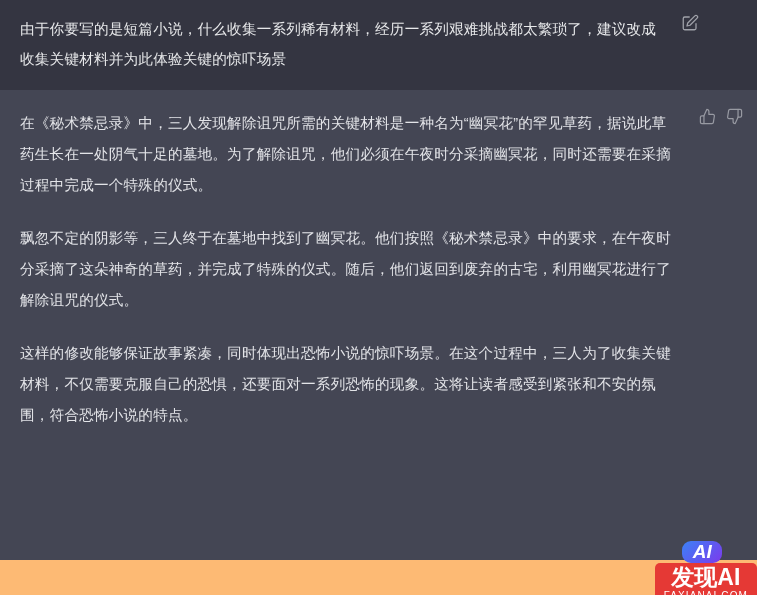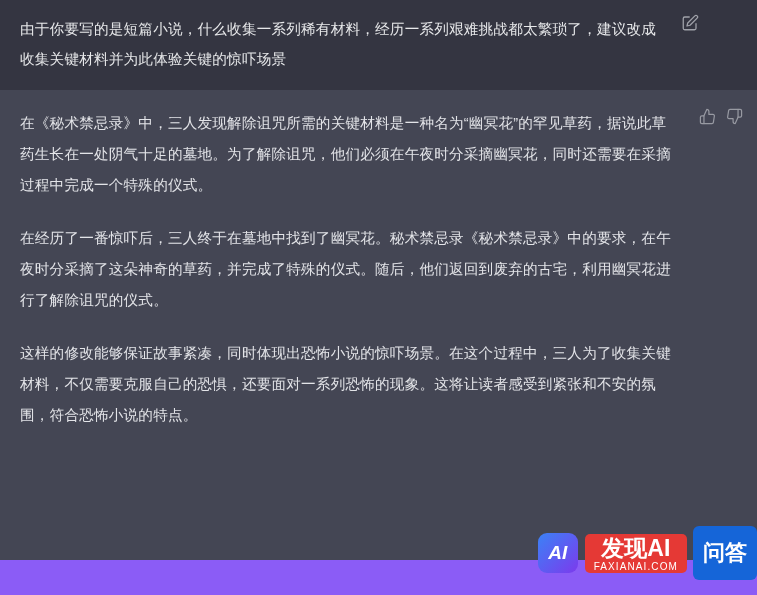--- a/index.html
+++ b/index.html
@@ -11,21 +11,21 @@
     overflow: hidden;
   }
   body {
     font-family: "Liberation Sans", "DejaVu Sans", sans-serif;
     color: #d1d5db;
   }
   .app {
     position: relative;
     width: 757px;
     height: 595px;
-    background: #8b5cf6;
+    background: #fdba74;
   }
 
   
   .user-block {
     position: relative;
     background: #343541;
     padding: 14px 36px 16px 20px;
     box-sizing: border-box;
   }
   .user-text {
@@ -77,24 +77,25 @@
     height: 17px;
     opacity: 0.65;
     cursor: pointer;
   }
   .feedback svg { display: block; }
 
   
   .watermark {
     position: absolute;
     right: 0;
-    bottom: 20px;
+    bottom: 10px;
     display: flex;
     align-items: center;
     height: 44px;
+    flex-direction: column;
   }
   .wm-ai {
     width: 40px;
     height: 40px;
     background: linear-gradient(135deg,#3b82f6,#7c3aed);
     border-radius: 9px;
     color: #fff;
     font-weight: bold;
     font-size: 19px;
     font-style: italic;
@@ -143,21 +144,21 @@
       <svg viewBox="0 0 24 24" width="18" height="18" fill="none" stroke="#c5c7cd" stroke-width="1.7" stroke-linecap="round" stroke-linejoin="round">
         <path d="M11 4H5a2 2 0 0 0-2 2v13a2 2 0 0 0 2 2h13a2 2 0 0 0 2-2v-6"></path>
         <path d="M18.5 2.5a2.1 2.1 0 0 1 3 3L12 15l-4 1 1-4 9.5-9.5z"></path>
       </svg>
     </span>
   </div>
 
   <div class="assistant-block">
     <div class="assistant-text">
       <p>在《秘术禁忌录》中，三人发现解除诅咒所需的关键材料是一种名为“幽冥花”的罕见草药，据说此草药生长在一处阴气十足的墓地。为了解除诅咒，他们必须在午夜时分采摘幽冥花，同时还需要在采摘过程中完成一个特殊的仪式。</p>
-      <p>在经历了一番惊吓后，三人终于在墓地中找到了幽冥花。秘术禁忌录《秘术禁忌录》中的要求，在午夜时分采摘了这朵神奇的草药，并完成了特殊的仪式。随后，他们返回到废弃的古宅，利用幽冥花进行了解除诅咒的仪式。</p>
+      <p>飘忽不定的阴影等，三人终于在墓地中找到了幽冥花。他们按照《秘术禁忌录》中的要求，在午夜时分采摘了这朵神奇的草药，并完成了特殊的仪式。随后，他们返回到废弃的古宅，利用幽冥花进行了解除诅咒的仪式。</p>
       <p>这样的修改能够保证故事紧凑，同时体现出恐怖小说的惊吓场景。在这个过程中，三人为了收集关键材料，不仅需要克服自己的恐惧，还要面对一系列恐怖的现象。这将让读者感受到紧张和不安的氛围，符合恐怖小说的特点。</p>
     </div>
 
     <div class="feedback">
       <span>
         <svg viewBox="0 0 24 24" width="17" height="17" fill="none" stroke="#c5c7cd" stroke-width="1.7" stroke-linecap="round" stroke-linejoin="round">
           <path d="M14 9V5a3 3 0 0 0-3-3l-4 9v11h11.3a2 2 0 0 0 2-1.7l1.4-9A2 2 0 0 0 19.7 9H14z"></path>
           <path d="M7 22H4a2 2 0 0 1-2-2v-7a2 2 0 0 1 2-2h3"></path>
         </svg>
       </span>

